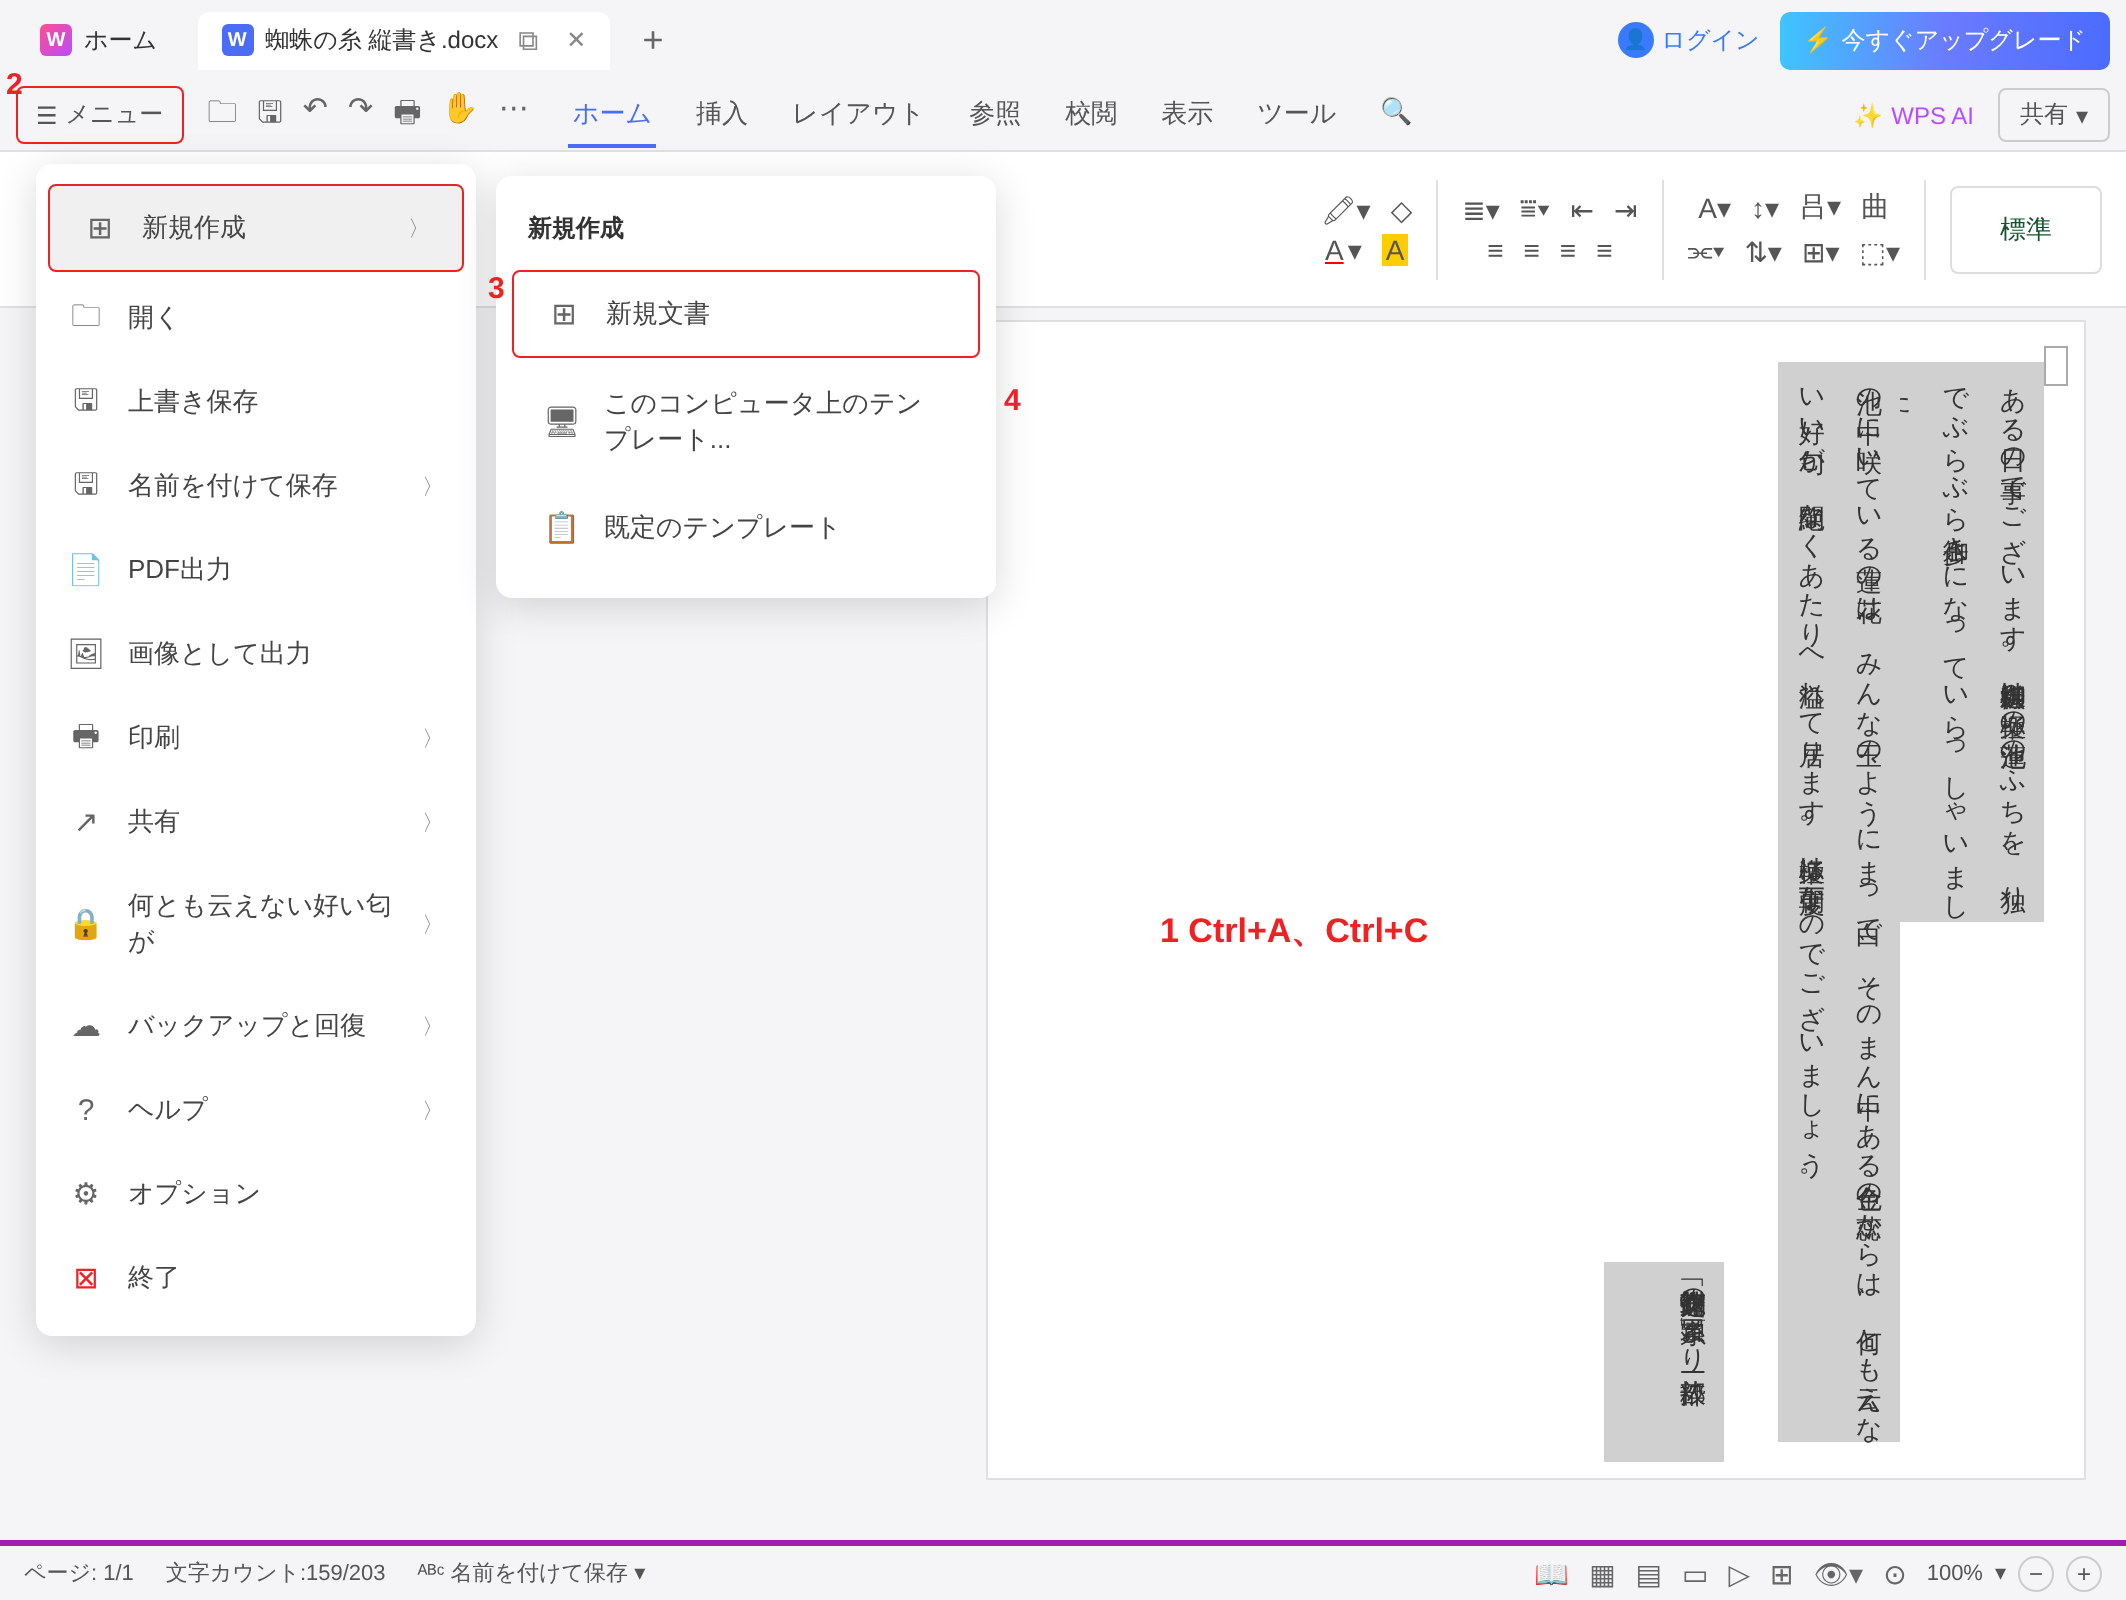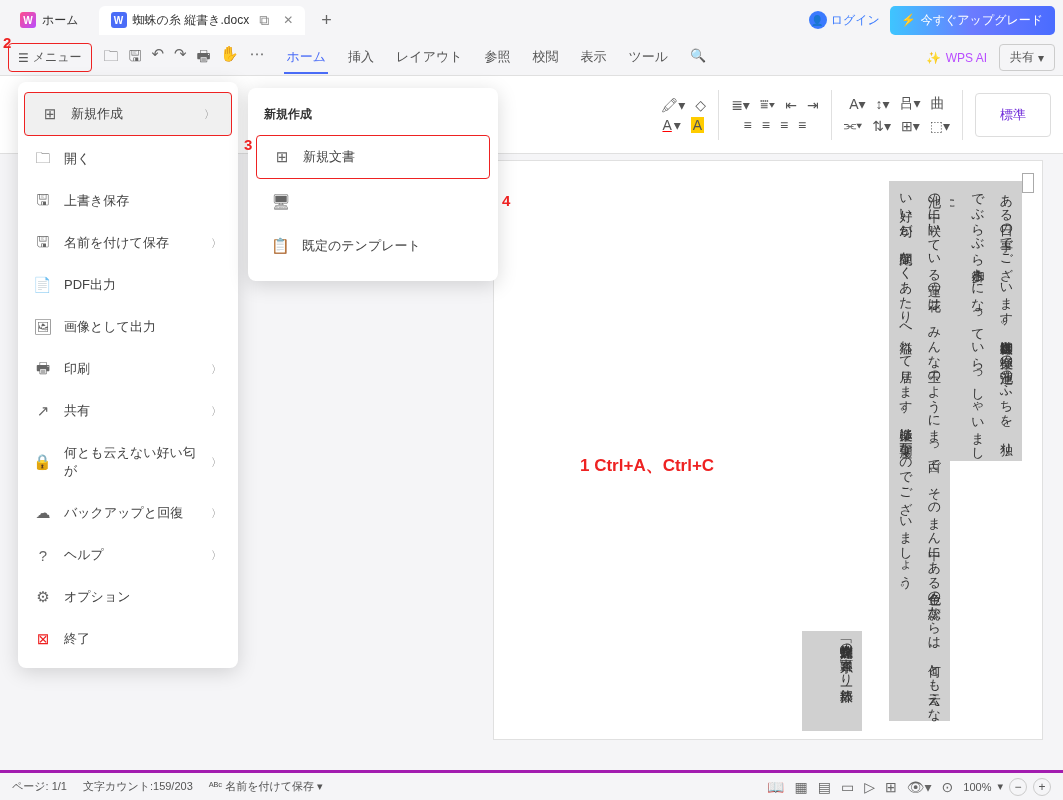--- a/index.html
+++ b/index.html
@@ -28,21 +28,21 @@
   .ribbon-tab.active { color: #4a6cf7; border-bottom: 2px solid #4a6cf7; }
   .ribbon-right { margin-left: auto; display: flex; align-items: center; gap: 12px; }
   .wps-ai { color: #b84dff; display: flex; align-items: center; gap: 4px; font-size: 12px; cursor: pointer; }
   .share-btn { border: 1px solid #ccc; border-radius: 4px; padding: 4px 10px; display: flex; align-items: center; gap: 4px; cursor: pointer; color: #555; }
 
   .ribbon-tools { height: 78px; background: #fff; border-bottom: 1px solid #e0e0e0; display: flex; align-items: center; justify-content: flex-end; padding: 0 12px; gap: 6px; position: relative; }
   .tool-group { display: flex; flex-direction: column; gap: 4px; align-items: center; }
   .tool-row { display: flex; gap: 10px; align-items: center; }
   .tool-icon { color: #555; font-size: 14px; cursor: pointer; display: inline-flex; align-items: center; gap: 2px; }
   .tool-sep { width: 1px; height: 50px; background: #e0e0e0; margin: 0 6px; }
-  .style-box { border: 1px solid #ddd; border-radius: 4px; padding: 12px 24px; font-size: 13px; color: #6d28d9; cursor: pointer; }
+  .style-box { border: 1px solid #ddd; border-radius: 4px; padding: 12px 24px; font-size: 13px; color: #14532d; cursor: pointer; }
 
   .menu-panel { position: absolute; left: 18px; top: 82px; width: 220px; background: #fff; border-radius: 8px; box-shadow: 0 4px 20px rgba(0,0,0,0.15); padding: 8px 0; z-index: 100; }
   .menu-item { display: flex; align-items: center; gap: 12px; padding: 12px 16px; cursor: pointer; color: #444; font-size: 13px; }
   .menu-item.highlight { border: 1.5px solid #e22; margin: 2px 6px; border-radius: 4px; background: #f0f0f0; }
   .menu-icon { width: 18px; height: 18px; display: inline-flex; align-items: center; justify-content: center; color: #666; font-size: 15px; }
   .menu-chevron { margin-left: auto; color: #888; font-size: 11px; }
 
   .submenu-panel { position: absolute; left: 248px; top: 88px; width: 250px; background: #fff; border-radius: 8px; box-shadow: 0 4px 20px rgba(0,0,0,0.15); padding: 12px 0; z-index: 101; }
   .submenu-title { padding: 6px 16px 10px; font-size: 12px; font-weight: bold; color: #333; }
   .submenu-item { display: flex; align-items: center; gap: 12px; padding: 12px 16px; cursor: pointer; color: #444; font-size: 13px; margin: 2px 8px; border-radius: 4px; }
@@ -244,20 +244,21 @@
 </div>
 
 <div class="submenu-panel">
   <div class="submenu-title">新規作成</div>
   <div class="submenu-item highlight">
     <span class="menu-icon">⊞</span>
     <span>新規文書</span>
   </div>
   <div class="submenu-item">
     <span class="menu-icon">🖥</span>
+    <span>このコンピュータ上のテンプレート...</span>
   </div>
   <div class="submenu-item">
     <span class="menu-icon">📋</span>
     <span>既定のテンプレート</span>
   </div>
 </div>
 
 <div class="doc-area">
   <div class="ruler-mark"></div>
   <div class="vtext vtext1">ある日の事でございます。御釈迦様は極楽の蓮池のふちを、独りでぶらぶら御歩きになっていらっしゃいました。</div>

